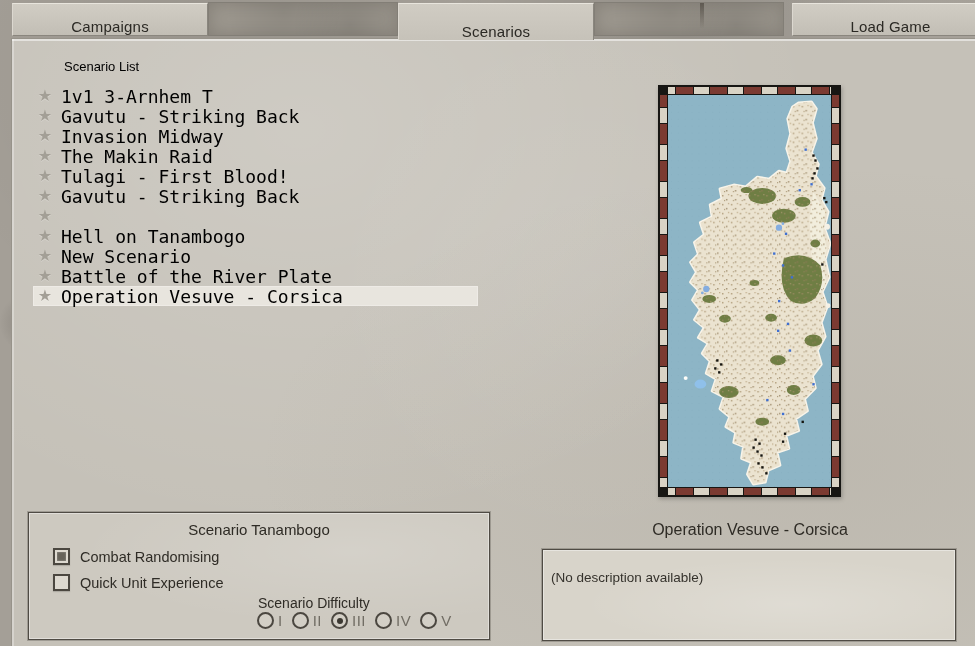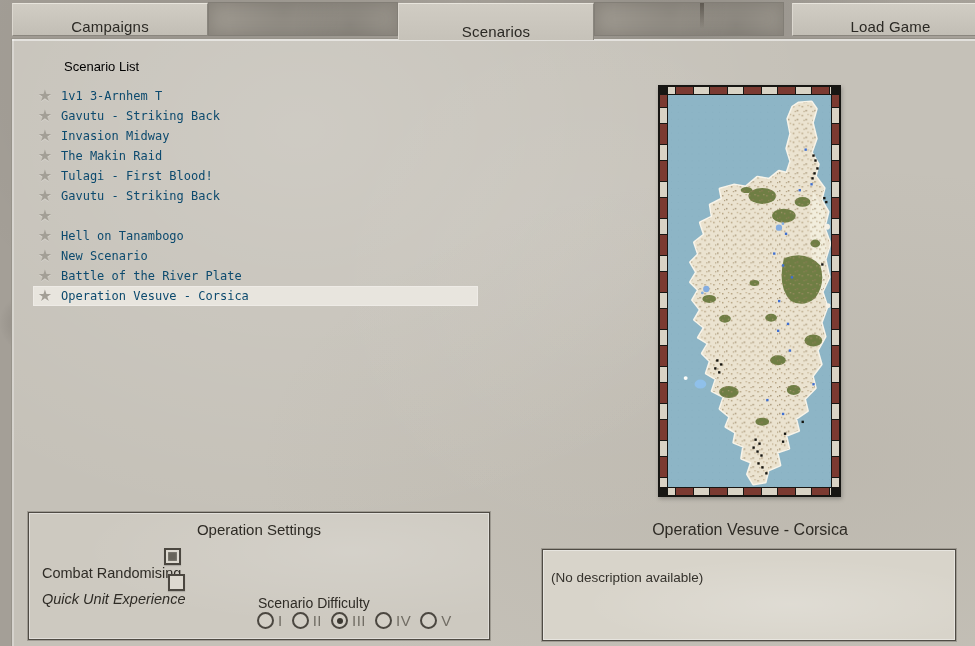--- a/index.html
+++ b/index.html
@@ -50,32 +50,32 @@
     z-index:1;
   }
 
   
   .list-header { position:absolute; left:64px; top:59px; font-size:13px; color:#000000; z-index:2; }
   .scenario-list { position:absolute; left:33px; top:86px; width:445px; z-index:2; }
   .list-item { display:flex; align-items:center; height:20px; cursor:pointer; }
   .list-item.selected { background:#e8e5de; box-shadow:0 0 0 1px rgba(255,255,255,.25) inset; }
   .star { width:24px; text-align:center; font-size:16px; line-height:18px; color:#a39f96;
     text-shadow:0 1px 0 rgba(255,255,255,.25); cursor:pointer; }
-  .item-label { font-family:"DejaVu Sans Mono", monospace; font-size:12px; color:#0c4a6e; margin-left:4px; white-space:pre; }
+  .item-label { font-family:"DejaVu Sans Mono", monospace; font-size:18px; color:#000000; margin-left:4px; white-space:pre; }
 
   
   .settings-box { position:absolute; left:28px; top:512px; width:462px; height:128px; z-index:2;
     background:#cdc9c0;
     background-image:radial-gradient(ellipse at 70% 30%, rgba(255,255,255,.15), transparent 60%);
     border:1px solid #4f4b44;
     box-shadow:inset 0 0 0 1px rgba(255,255,255,.4), 0 0 0 1px rgba(90,85,76,.35);
   }
   .settings-title { text-align:center; margin-top:8px; font-size:15px; color:#2e2b25; }
-  .check-row { position:absolute; left:3px; display:flex; align-items:flex-end; cursor:pointer;flex-direction:column; }
-  #check-row-1 { top:35px; } #check-row-2 { top:61px;font-style:italic; }
+  .check-row { position:absolute; left:24px; display:flex; align-items:center; cursor:pointer; }
+  #check-row-1 { top:35px; } #check-row-2 { top:61px; }
   .checkbox { width:17px; height:17px; border:2px solid #4b4740; background:#ddd9d0;
     box-shadow:0 1px 1px rgba(0,0,0,.15); display:flex; align-items:center; justify-content:center; }
   .checkbox .mark { width:9px; height:9px; background:transparent; }
   .checkbox.checked .mark { background:#67635a; box-shadow:inset 0 0 2px rgba(255,255,255,.4); }
   .check-label { margin-left:10px; font-size:14.5px; color:#2f2c26; }
   .difficulty-label { position:absolute; left:229px; top:82px; font-size:14px; color:#2f2c26; }
   .radio-row { position:absolute; left:228px; top:99px; display:flex; align-items:center; }
   .radio-group { display:flex; align-items:center; margin-right:9px; cursor:pointer; }
   .radio { width:17px; height:17px; border:2.5px solid #4b4740; border-radius:50%; background:#d3cfc6;
     display:flex; align-items:center; justify-content:center; }
@@ -167,21 +167,21 @@
     <span class="star">★</span>
     <span class="item-label">Battle of the River Plate</span>
   </div>
   <div class="list-item selected">
     <span class="star">★</span>
     <span class="item-label">Operation Vesuve - Corsica</span>
   </div>
 </div>
 
 <div class="settings-box">
-  <div class="settings-title">Operation Settings</div>
+  <div class="settings-title">Scenario Tanambogo</div>
 
   <div class="check-row" id="check-row-1">
     <div class="checkbox checked">
         <div class="mark"></div>
       </div>
     <span class="check-label">Combat Randomising</span>
   </div>
 
   <div class="check-row" id="check-row-2">
     <div class="checkbox">

